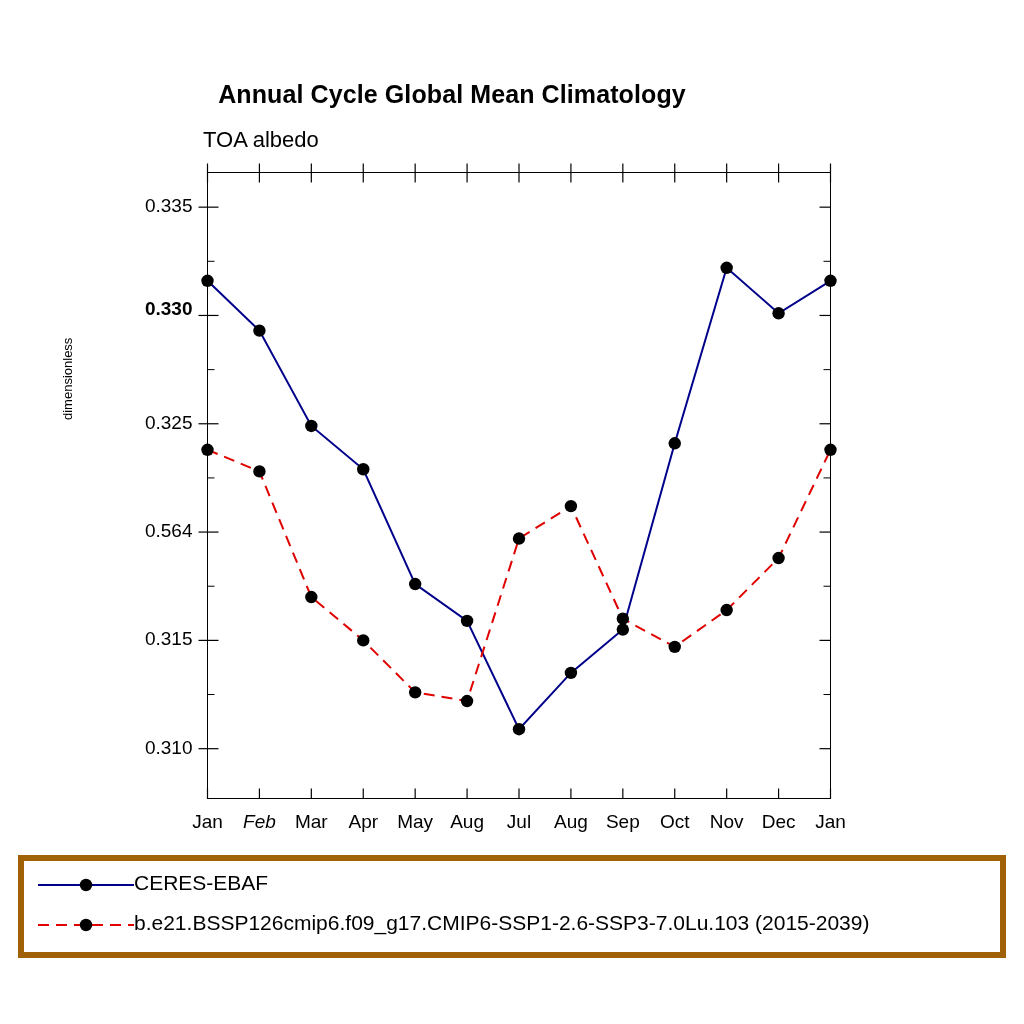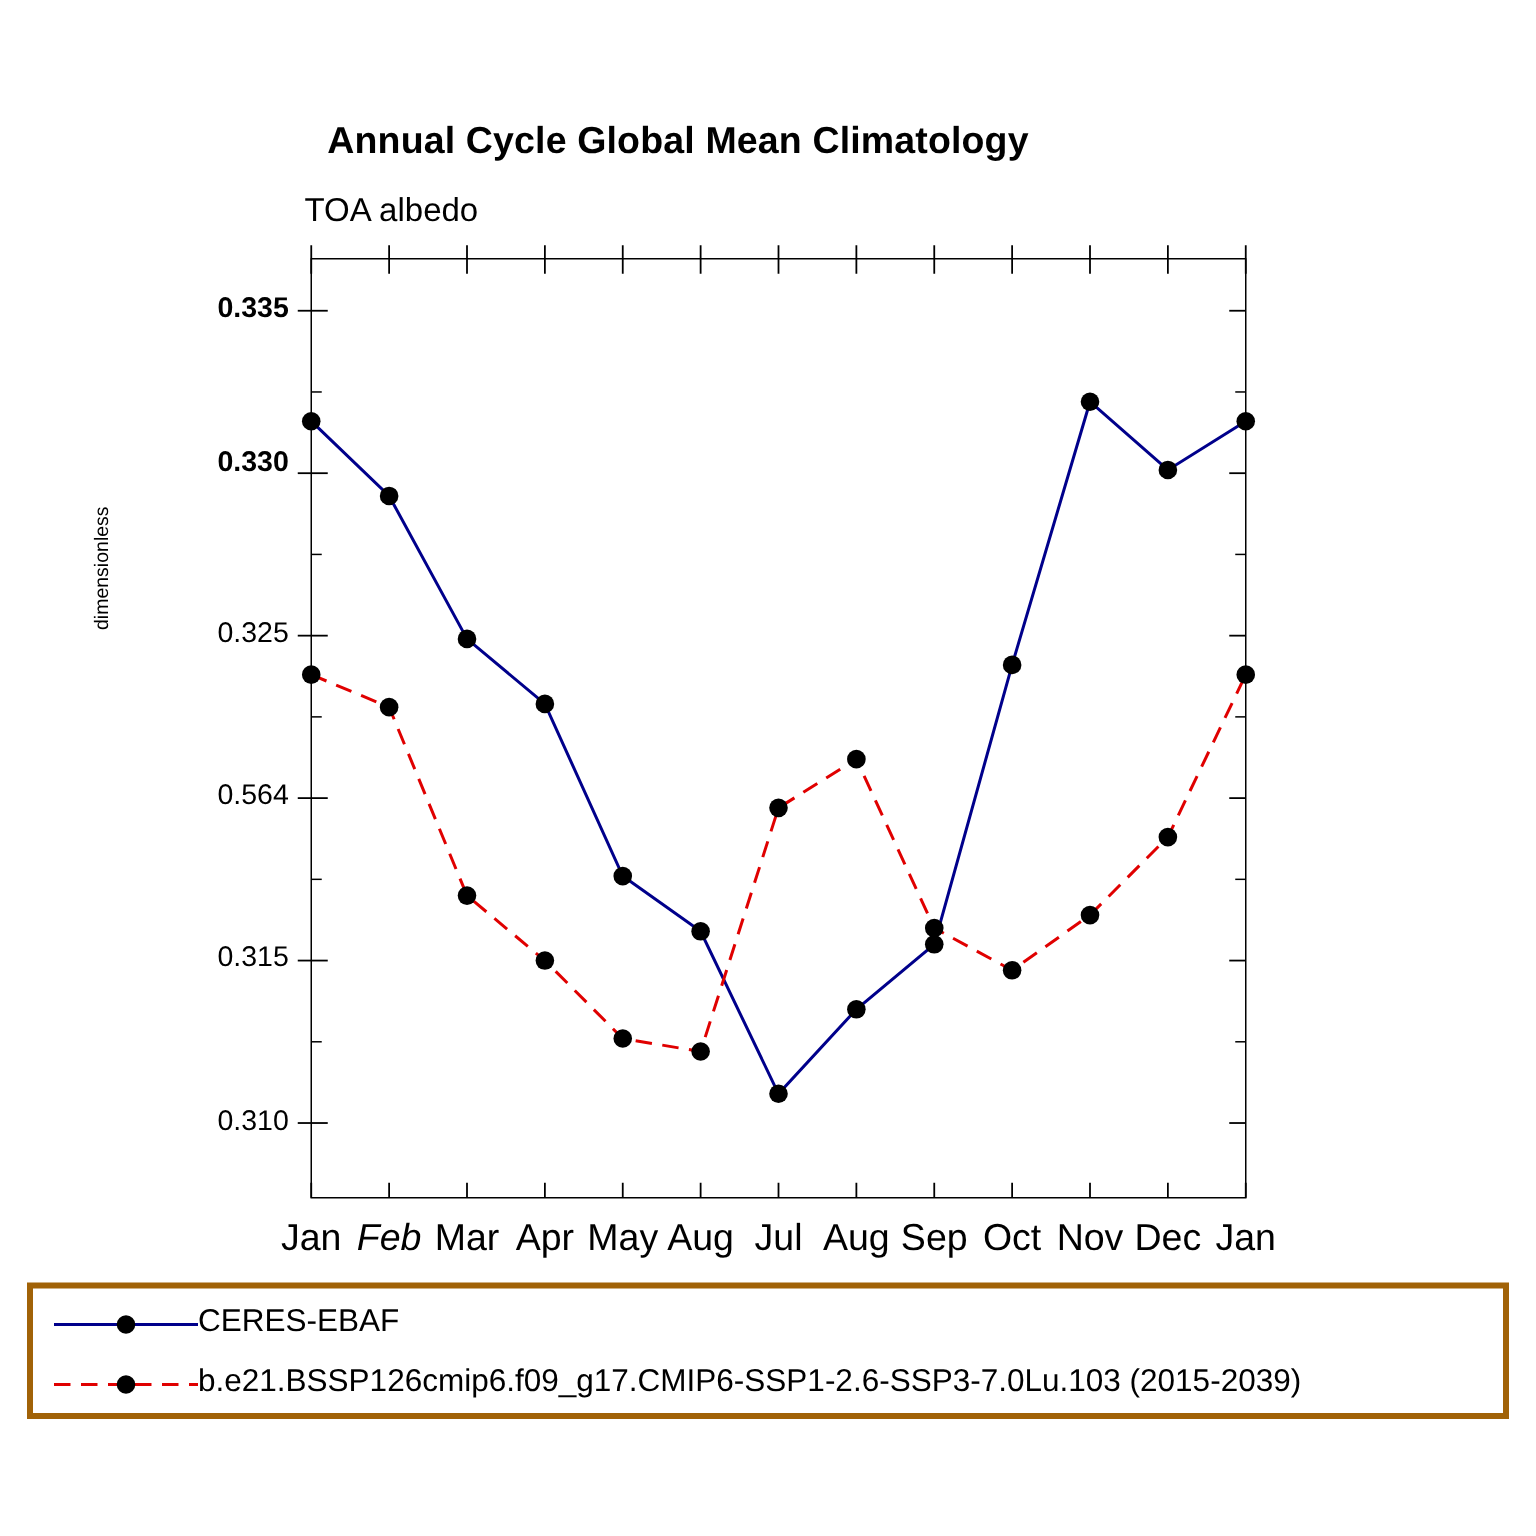--- a/index.html
+++ b/index.html
@@ -66,32 +66,32 @@
     pointer-events: none;
   }
   .ytick-label {
     position: absolute;
     font-size: 19px;
     text-align: right;
     width: 90px;
   }
   .xtick-label {
     position: absolute;
-    font-size: 25px;
+    font-size: 19px;
     text-align: center;
     width: 60px;
   }
   
   #legend {
     position: absolute;
     left: 18px;
     top: 855px;
     width: 988px;
-    height: 91px;
-    border: 4px solid #a16207;
+    height: 103px;
+    border: 6px solid #a16207;
     box-sizing: border-box;
   }
   .legend-row {
     position: absolute;
     left: 0;
     width: 100%;
     height: 42px;
   }
   .legend-label {
     position: absolute;
@@ -208,21 +208,21 @@
       <circle cx="778.5833333333334" cy="558.0640138408307" r="6.2" fill="#000000"></circle>
       <circle cx="830.5" cy="449.75951557093464" r="6.2" fill="#000000"></circle>
     </svg>
 
   <div id="ytick-labels">
       <div class="ytick-label" style="left: 102.5px; top: 736.68px;">0.310</div>
       <div class="ytick-label" style="left: 102.5px; top: 628.375px;">0.315</div>
       <div class="ytick-label" style="left: 102.5px; top: 520.071px;">0.564</div>
       <div class="ytick-label" style="left: 102.5px; top: 411.766px;">0.325</div>
       <div class="ytick-label" style="left: 102.5px; top: 298px; font-weight: bold;">0.330</div>
-      <div class="ytick-label" style="left: 102.5px; top: 195.157px; font-weight: bold;">0.335</div>
+      <div class="ytick-label" style="left: 102.5px; top: 195.157px;">0.335</div>
     </div>
   <div id="xtick-labels">
       <div class="xtick-label" style="left: 177.5px; top: 810.5px;">Jan</div>
       <div class="xtick-label" style="left: 229.417px; top: 810.5px; font-style: italic;">Feb</div>
       <div class="xtick-label" style="left: 281.333px; top: 810.5px;">Mar</div>
       <div class="xtick-label" style="left: 333.25px; top: 810.5px;">Apr</div>
       <div class="xtick-label" style="left: 385.167px; top: 810.5px;">May</div>
       <div class="xtick-label" style="left: 437.083px; top: 810.5px;">Aug</div>
       <div class="xtick-label" style="left: 489px; top: 810.5px;">Jul</div>
       <div class="xtick-label" style="left: 540.917px; top: 810.5px;">Aug</div>

